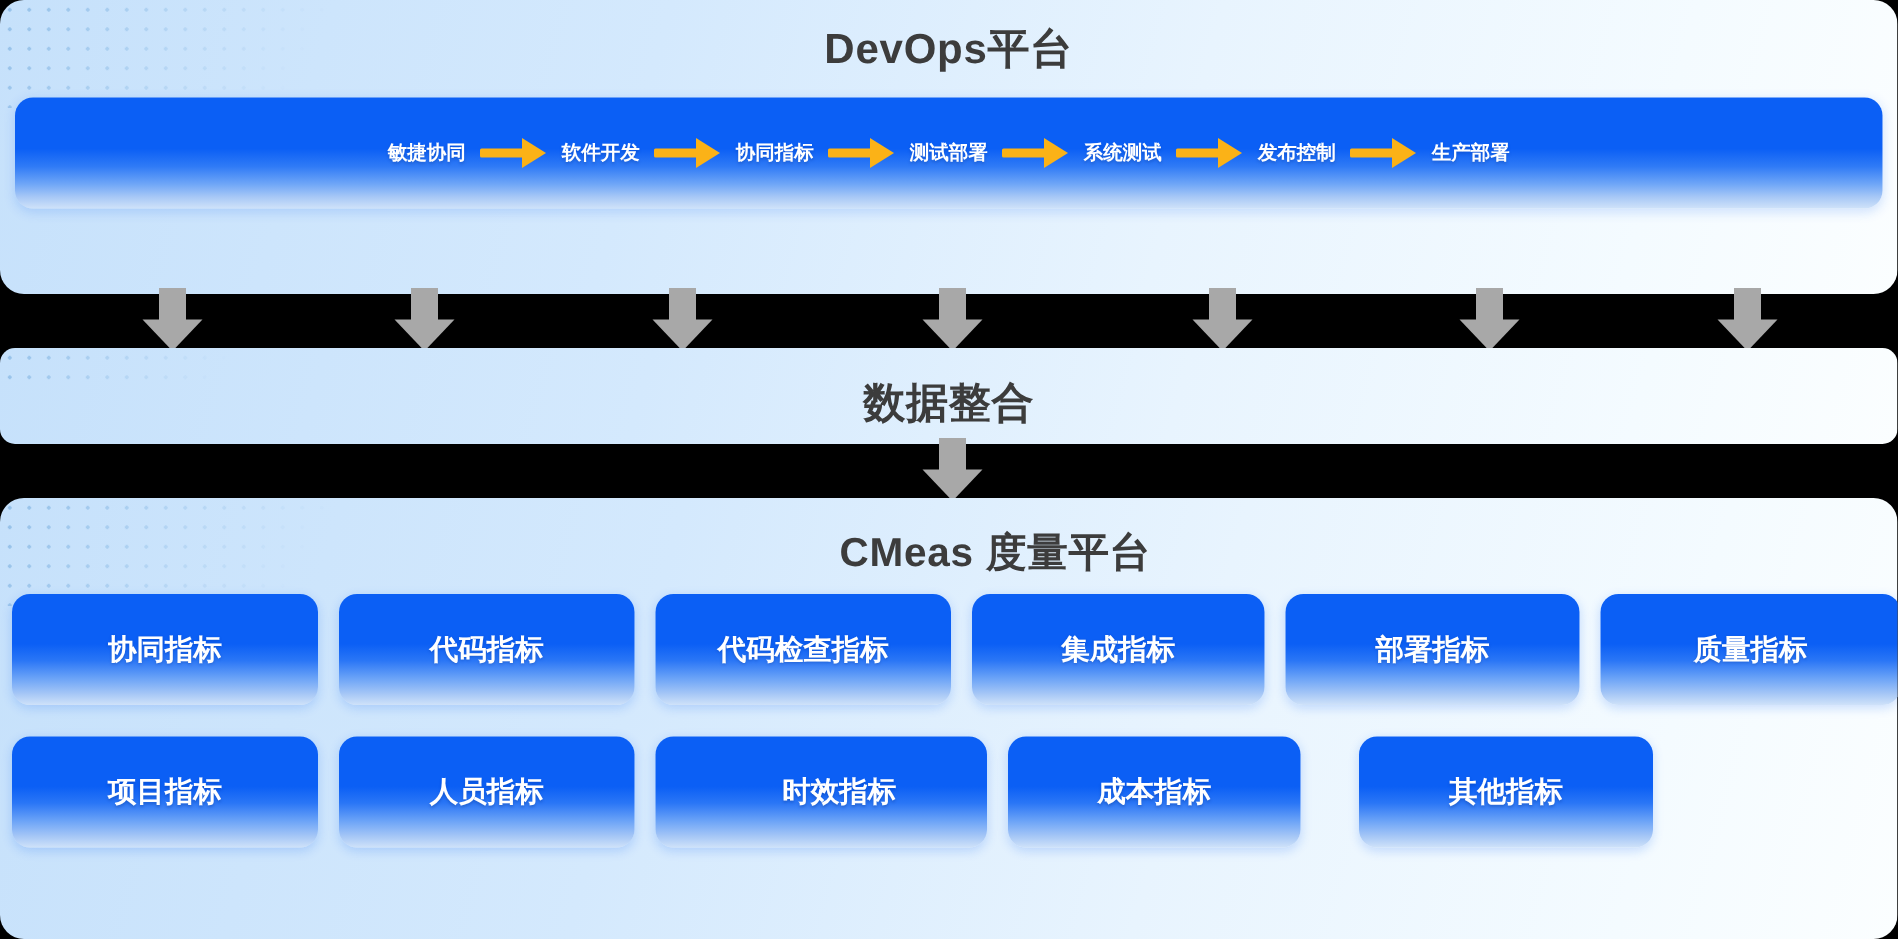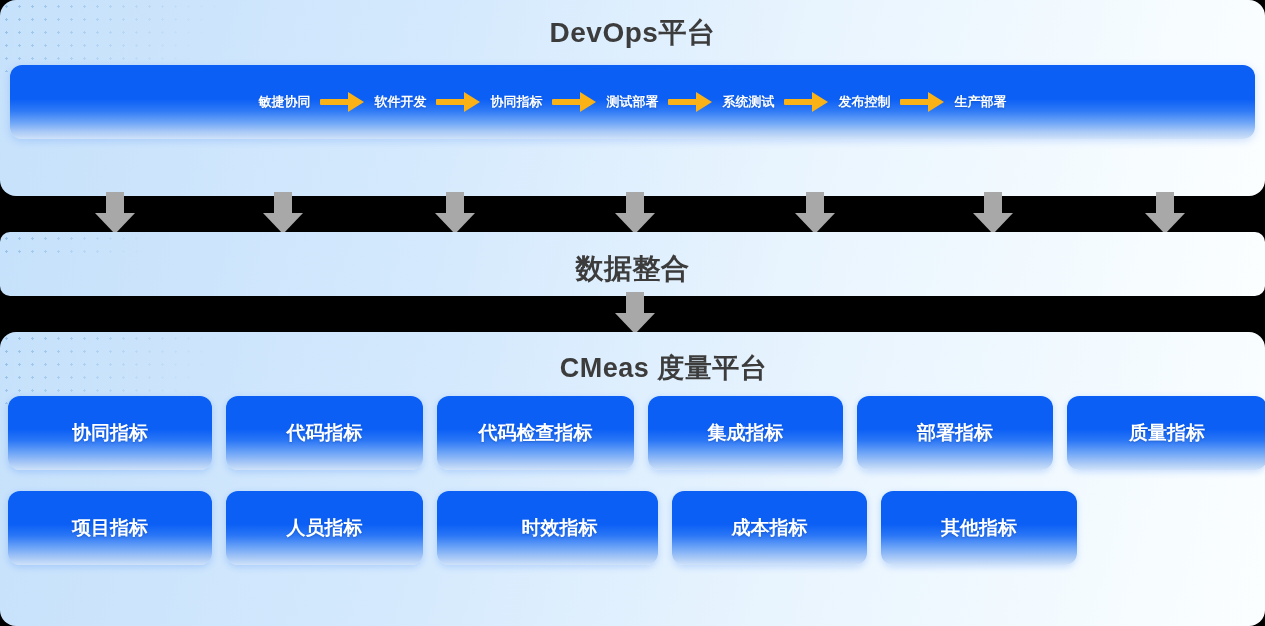--- a/index.html
+++ b/index.html
@@ -193,18 +193,18 @@
     </div>
     <div class="metric-card" style="width:197px;">
       <span>人员指标</span>
     </div>
     <div class="metric-card" style="width:197px;padding-left:24px;">
       <span>时效指标</span>
     </div>
     <div class="metric-card" style="width:195px;">
       <span>成本指标</span>
     </div>
-    <div class="metric-card" style="width:196px;margin-right:0;">
+    <div class="metric-card" style="width:196px;margin-right:0;margin-left:25px;">
       <span>其他指标</span>
     </div>
   </div>
 
 </div>
 
 </body></html>

